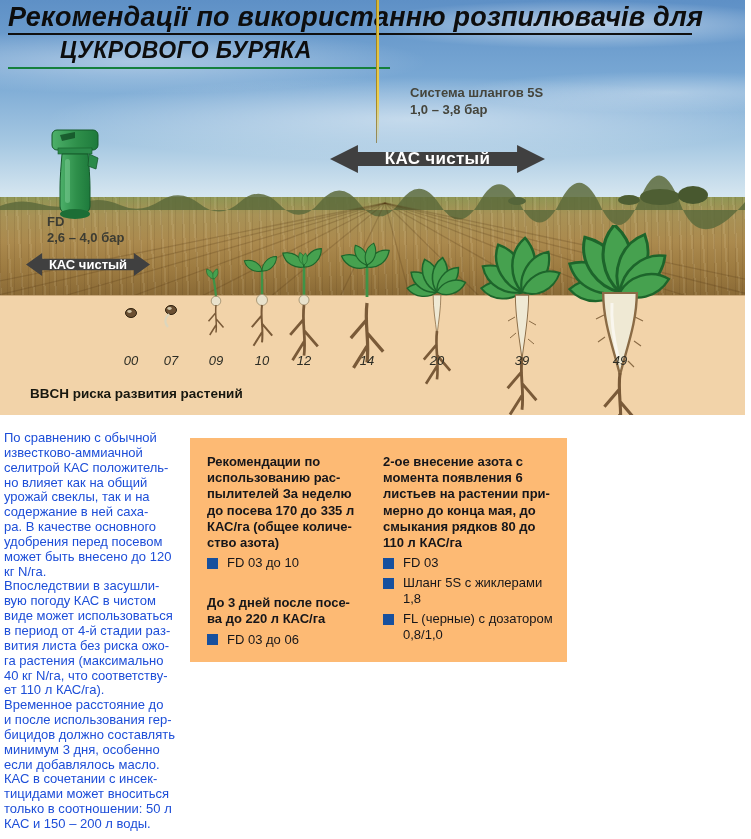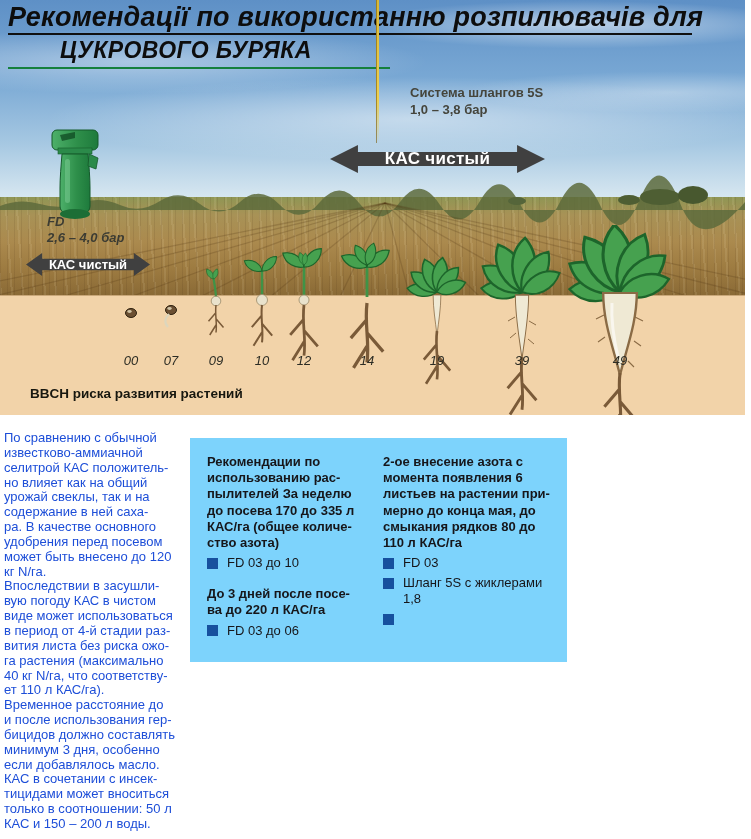--- a/index.html
+++ b/index.html
@@ -34,46 +34,46 @@
 
   
   .drop-line{position:absolute;left:376px;top:0;width:3px;height:143px;
              background:linear-gradient(180deg,#d7b838 0%,#ecd052 70%,rgba(236,208,82,0) 100%);
              box-shadow:inset 1px 0 0 rgba(120,90,10,.6);}
 
   
   .hose-label{position:absolute;left:395px;top:84px;font-size:13px;font-weight:600;
               color:#45453c;line-height:17px;margin-left:15px;}
   .nozzle-label{position:absolute;left:47px;top:214px;font-size:13px;font-weight:bold;
-                color:#3c3c33;line-height:16px;font-style:italic;}
+                color:#3c3c33;line-height:16px;}
 
   
   .arrow{position:absolute;background:#404040;display:flex;align-items:center;justify-content:center;
          clip-path:polygon(0 50%,13% 0,13% 25%,87% 25%,87% 0,100% 50%,87% 100%,87% 75%,13% 75%,13% 100%);
          color:#ffffff;font-weight:bold;}
   .arrow-big{left:330px;top:145px;width:215px;height:28px;font-size:17px;letter-spacing:.3px;}
   .arrow-small{left:26px;top:253px;width:124px;height:23px;font-size:13px;}
 
   
   .nozzle-svg{position:absolute;left:46px;top:128px;}
 
   
   .stage-num{position:absolute;top:353px;width:26px;text-align:center;
              font-size:13px;color:#2c2c24;font-style:italic;}
   .bbch{position:absolute;left:30px;top:386px;font-size:13.5px;font-weight:bold;color:#17170f;}
 
   
   .left-col{position:absolute;left:4px;top:431px;width:192px;font-size:13px;line-height:14.85px;
             color:#1d4ed8;white-space:pre-line;}
-  .panel{position:absolute;left:190px;top:438px;width:377px;height:224px;background:#7dd3fc;}
+  .panel{position:absolute;left:190px;top:438px;width:377px;height:224px;background:#fdba74;}
   .panel-col{position:absolute;top:16px;font-size:13px;color:#16161a;}
   .panel-col.c1{left:17px;width:166px;}
   .panel-col.c2{left:193px;width:180px;}
   .p-head{font-weight:bold;line-height:16.2px;white-space:pre-line;}
-  .p-head.mt{margin-top:15px;}
+  .p-head.mt{margin-top:24px;}
   .bullet{display:flex;margin-top:4px;line-height:16px;}
   .sq{flex:0 0 11px;width:11px;height:11px;background:#17509e;margin:2.5px 9px 0 0;}
   .bullet span.bt{white-space:pre-line;}
 </style>
 </head>
 <body>
 
 <div class="page">
 
   <div class="photo">
@@ -240,21 +240,21 @@
     <div class="arrow arrow-small">
       <span>КАС чистый</span>
     </div>
 
     <span class="stage-num" style="left:118px">00</span>
     <span class="stage-num" style="left:158px">07</span>
     <span class="stage-num" style="left:203px">09</span>
     <span class="stage-num" style="left:249px">10</span>
     <span class="stage-num" style="left:291px">12</span>
     <span class="stage-num" style="left:354px">14</span>
-    <span class="stage-num" style="left:424px">19</span>
+    <span class="stage-num" style="left:424px">20</span>
     <span class="stage-num" style="left:509px">39</span>
     <span class="stage-num" style="left:607px">49</span>
 
     <div class="bbch">BBCH риска развития растений</div>
   </div>
 
   <div class="left-col">По сравнению с обычной
 известково-аммиачной
 селитрой КАС положитель-
 но влияет как на общий
@@ -312,17 +312,19 @@
         <span class="sq"></span>
         <span class="bt">FD 03</span>
       </div>
       <div class="bullet">
         <span class="sq"></span>
         <span class="bt">Шланг 5S с жиклерами
 1,8</span>
       </div>
       <div class="bullet">
         <span class="sq"></span>
+        <span class="bt">FL (черные) с дозатором
+0,8/1,0</span>
       </div>
     </div>
   </div>
 
 </div>
 
 </body></html>

